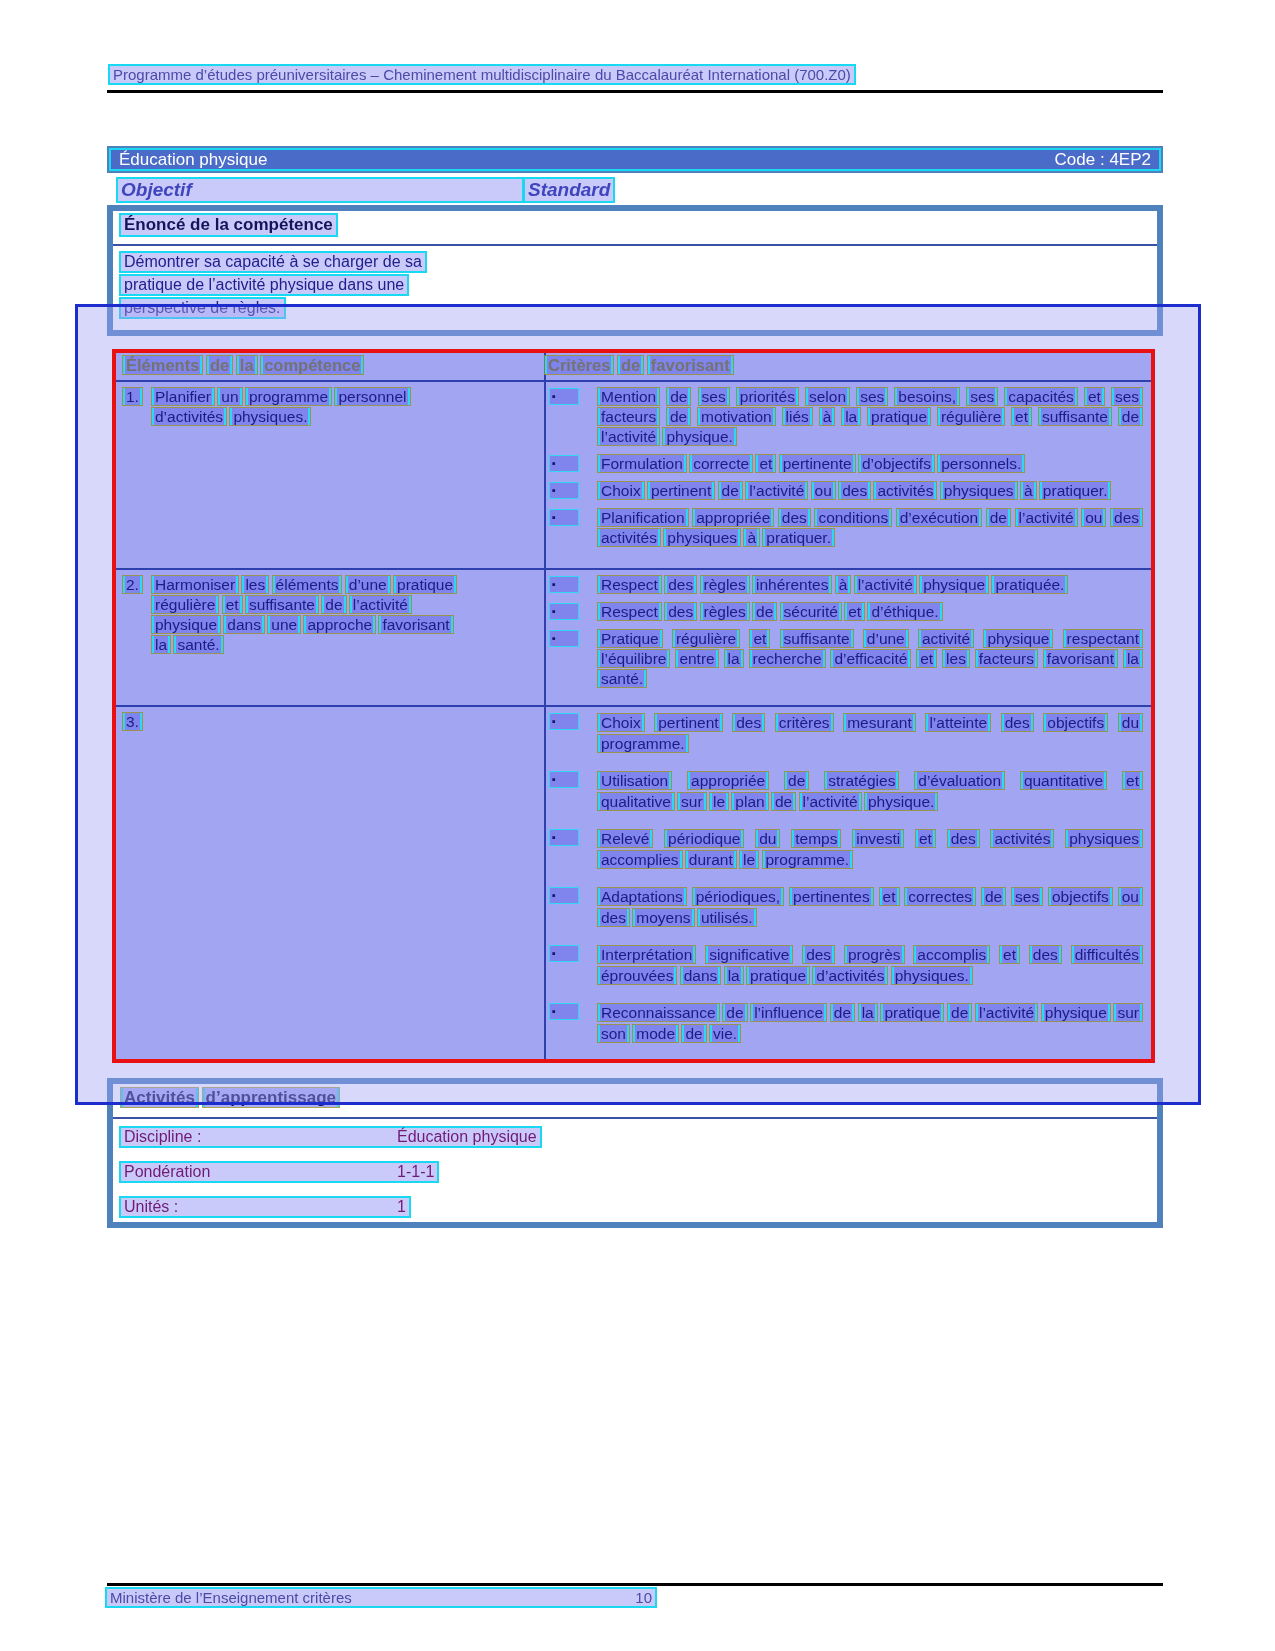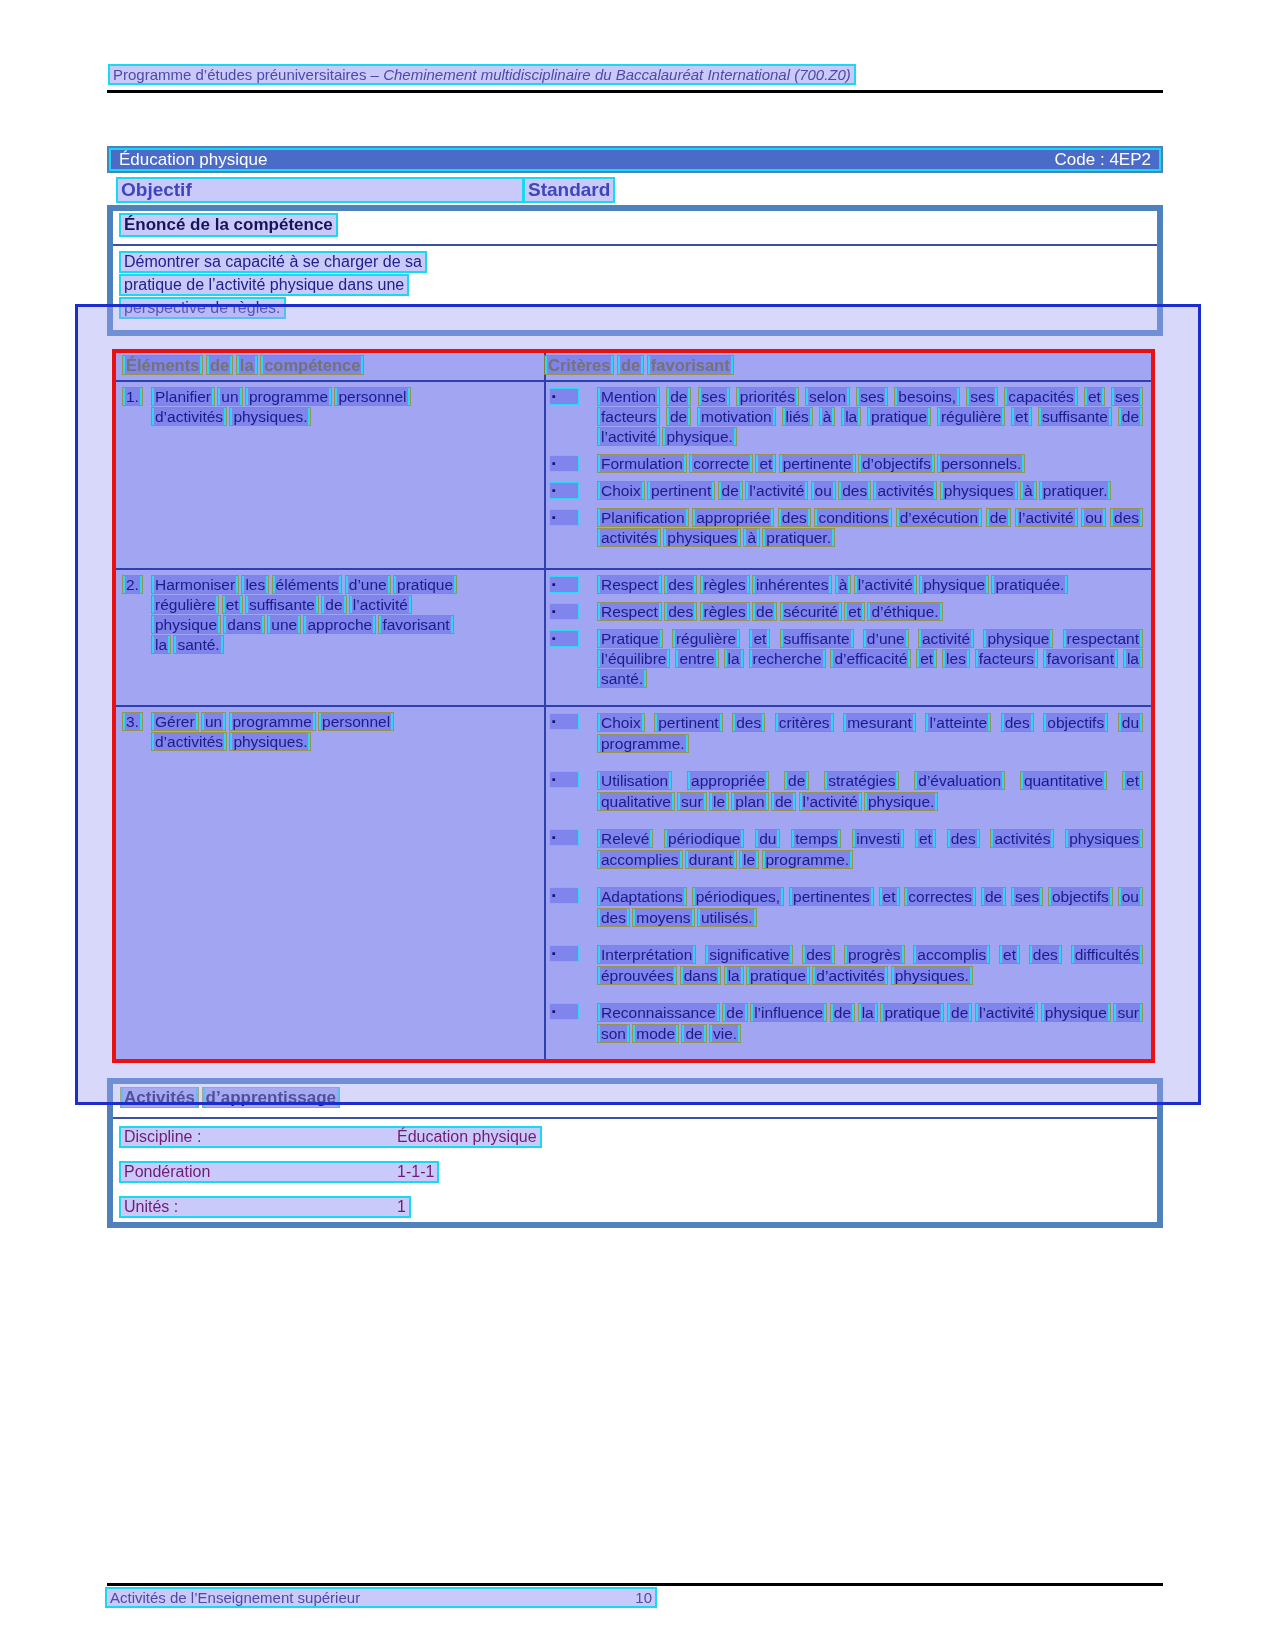--- a/index.html
+++ b/index.html
@@ -24,33 +24,33 @@
   .w {
     background: rgba(100,106,234,0.55);
     border-left: 2px solid #2ed8f2;
     border-right: 2px solid #2ed8f2;
     outline: 1px solid rgba(150,143,40,0.8);
     padding: 0 1px;
   }
 
   
   .doc-header { left: 110px; top: 66px; font-size: 15px; color: #4a4aa8; white-space: nowrap; }
-  .doc-header .it { font-style: italic; }
+  .doc-header .it { }
   .rule-top { left: 107px; top: 90px; width: 1056px; height: 3px; background: #000; }
 
   
   .title-bar { left: 107px; top: 146px; width: 1056px; height: 27px; background: #4f81bd; }
   .title-bar-strip {
     position: absolute; left: 2px; right: 2px; top: 2px; bottom: 2px;
     background: rgba(70,80,215,0.45); border: 2px solid #18d8f2;
     display: flex; justify-content: space-between; align-items: center;
     padding: 0 8px; color: #fff; font-size: 17px;
   }
 
-  .obj-std { font-size: 19px; font-weight: bold; color: #3f46bd; }
+  .obj-std { font-size: 19px; font-weight: bold; font-style: italic; color: #3f46bd; }
   .objectif { left: 118px; top: 179px; width: 404px; }
   .standard { left: 525px; top: 179px; text-align: right; }
 
   
   .enonce-box { left: 107px; top: 205px; width: 1056px; height: 131px; border: 6px solid #4f81bd; background: #fff; }
   .enonce-head { left: 8px; top: 4px; font-weight: bold; font-size: 17px; color: #14145a; }
   .enonce-sep { left: 0; right: 0; top: 33px; height: 2px; background: #3952a8; }
   .enonce-line { left: 8px; font-size: 16px; color: #20208c; }
 
   
@@ -168,21 +168,20 @@
         </div>
       <div class="crit">
           <span class="bullet">▪</span>
           <span class="ctext wz"><span class="w">Pratique</span> <span class="w">régulière</span> <span class="w">et</span> <span class="w">suffisante</span> <span class="w">d’une</span> <span class="w">activité</span> <span class="w">physique</span> <span class="w">respectant</span> <span class="w">l’équilibre</span> <span class="w">entre</span> <span class="w">la</span> <span class="w">recherche</span> <span class="w">d’efficacité</span> <span class="w">et</span> <span class="w">les</span> <span class="w">facteurs</span> <span class="w">favorisant</span> <span class="w">la</span> <span class="w">santé.</span></span>
         </div>
     </div>
     <div class="abs t-sep" style="top:352px"></div>
 
     <div class="abs cell-l" style="top:359px">
       <span class="num wz"><span class="w">3.</span></span>
-      <span class="etext wz"><span class="w">Gérer</span> <span class="w">un</span> <span class="w">programme</span> <span class="w">personnel</span> <span class="w">d’activités</span> <span class="w">physiques.</span></span>
     </div>
     <div class="abs cell-r r3" style="top:359px">
       <div class="crit">
           <span class="bullet">▪</span>
           <span class="ctext wz"><span class="w">Choix</span> <span class="w">pertinent</span> <span class="w">des</span> <span class="w">critères</span> <span class="w">mesurant</span> <span class="w">l’atteinte</span> <span class="w">des</span> <span class="w">objectifs</span> <span class="w">du</span> <span class="w">programme.</span></span>
         </div>
       <div class="crit">
           <span class="bullet">▪</span>
           <span class="ctext wz"><span class="w">Utilisation</span> <span class="w">appropriée</span> <span class="w">de</span> <span class="w">stratégies</span> <span class="w">d’évaluation</span> <span class="w">quantitative</span> <span class="w">et</span> <span class="w">qualitative</span> <span class="w">sur</span> <span class="w">le</span> <span class="w">plan</span> <span class="w">de</span> <span class="w">l’activité</span> <span class="w">physique.</span></span>
         </div>
@@ -216,17 +215,17 @@
     </div>
     <div class="abs act-row strip" style="top:114px">
       <span class="lab">Unités :</span><span>1</span>
     </div>
   </div>
 
   <div class="abs overlay"></div>
 
   <div class="abs rule-bottom"></div>
   <div class="abs footer-strip strip">
-    <span>Activités de l’Enseignement supérieur</span>
+    <span>Ministère de l’Enseignement critères</span>
     <span>10</span>
   </div>
 
 </div>
 
 </body></html>

